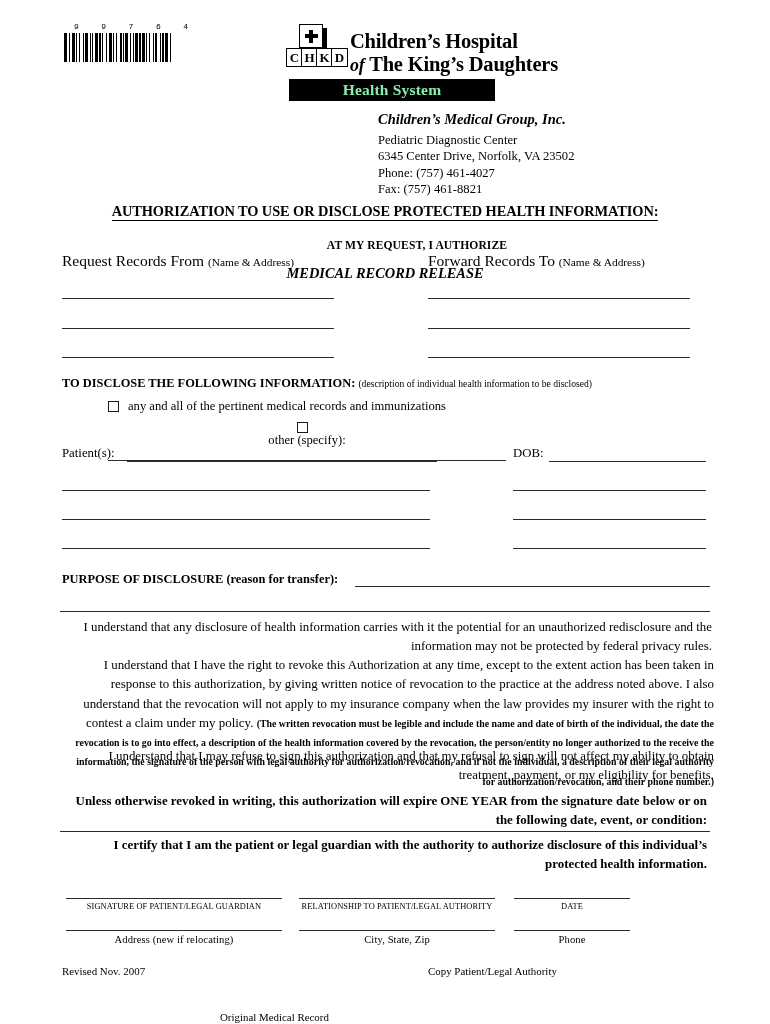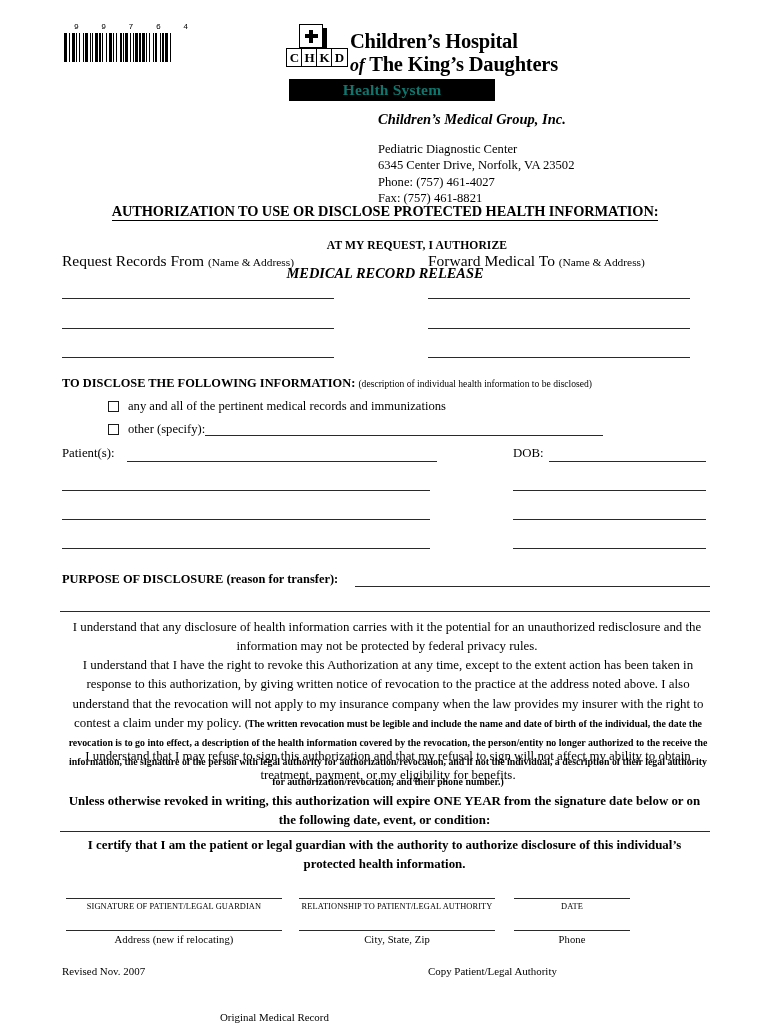--- a/index.html
+++ b/index.html
@@ -138,41 +138,41 @@
     font-style: italic;
     font-weight: bold;
     font-size: 18px;
   }
   .logo-bar {
     margin-top: 3px;
     margin-left: 3px;
     width: 206px;
     height: 22px;
     background: #000;
-    color: #0f766e;
+    color: #86efac;
     display: flex;
     align-items: center;
     justify-content: center;
     font-size: 15.5px;
     font-weight: bold;
     letter-spacing: 0.2px;
   }
 
   .addr-block {
     position: absolute;
     left: 378px;
     top: 110px;
     width: 320px;
   }
   .addr-name {
     font-size: 14.5px;
     font-weight: bold;
     font-style: italic;
     line-height: 18px;
-    margin-bottom: 13px;
+    margin-bottom: 4px;
   }
   .addr-line {
     font-size: 12.6px;
     line-height: 16.4px;
   }
 
   
   .title-main {
     position: absolute;
     left: 0; top: 203px;
@@ -255,21 +255,21 @@
   .field-label {
     position: absolute;
     font-size: 12.8px;
   }
 
   
   .para {
     position: absolute;
     font-size: 12.9px;
     line-height: 19.3px;
-    text-align: center;
+    text-align: right;
   }
   .para.bold { font-weight: bold; }
   .fine {
     font-size: 9.9px;
     line-height: 13px;
     font-weight: bold;
   }
 
   
   .sig-label {
@@ -393,38 +393,38 @@
       <div class="addr-line">6345 Center Drive, Norfolk, VA  23502</div>
       <div class="addr-line">Phone: (757) 461-4027</div>
       <div class="addr-line">Fax: (757) 461-8821</div>
     </div>
 
     <div class="title-main"><span>AUTHORIZATION TO USE OR DISCLOSE PROTECTED HEALTH INFORMATION:</span></div>
     <div class="title-sub">MEDICAL RECORD RELEASE</div>
     <div class="title-sub2">AT MY REQUEST, I AUTHORIZE</div>
 
     <div class="rf-label left"><span>Request Records From</span> <span class="paren">(Name &amp; Address)</span></div>
-    <div class="rf-label right"><span>Forward Medical To</span> <span class="paren">(Name &amp; Address)</span></div>
+    <div class="rf-label right"><span>Forward Records To</span> <span class="paren">(Name &amp; Address)</span></div>
 
     <div class="ruleline" style="left:62px;  top:298px; width:272px;"></div>
     <div class="ruleline" style="left:62px;  top:328px; width:272px;"></div>
     <div class="ruleline" style="left:62px;  top:357px; width:272px;"></div>
 
     <div class="ruleline" style="left:428px; top:298px; width:262px;"></div>
     <div class="ruleline" style="left:428px; top:328px; width:262px;"></div>
     <div class="ruleline" style="left:428px; top:357px; width:262px;"></div>
 
     <div class="sec-head" style="left:62px; top:376px;"><span>TO DISCLOSE THE FOLLOWING INFORMATION:</span> <span class="note">(description of individual health information to be disclosed)</span></div>
 
     <div class="cb-row" style="top:399px;">
       <span class="checkbox"></span>
       <span>any and all of the pertinent medical records and immunizations</span>
     </div>
 
-    <div class="cb-row" style="top:422px;">
+    <div class="cb-row" style="top:422px;flex-direction:column;">
       <span class="checkbox"></span>
       <span>other (specify):</span>
       <span class="cb-underline" style="width:398px;"></span>
     </div>
 
     <div class="field-label" style="left:62px; top:446px;">Patient(s):</div>
     <div class="ruleline" style="left:127px; top:461px; width:310px;"></div>
 
     <div class="field-label" style="left:513px; top:446px;">DOB:</div>
     <div class="ruleline" style="left:549px; top:461px; width:157px;"></div>

